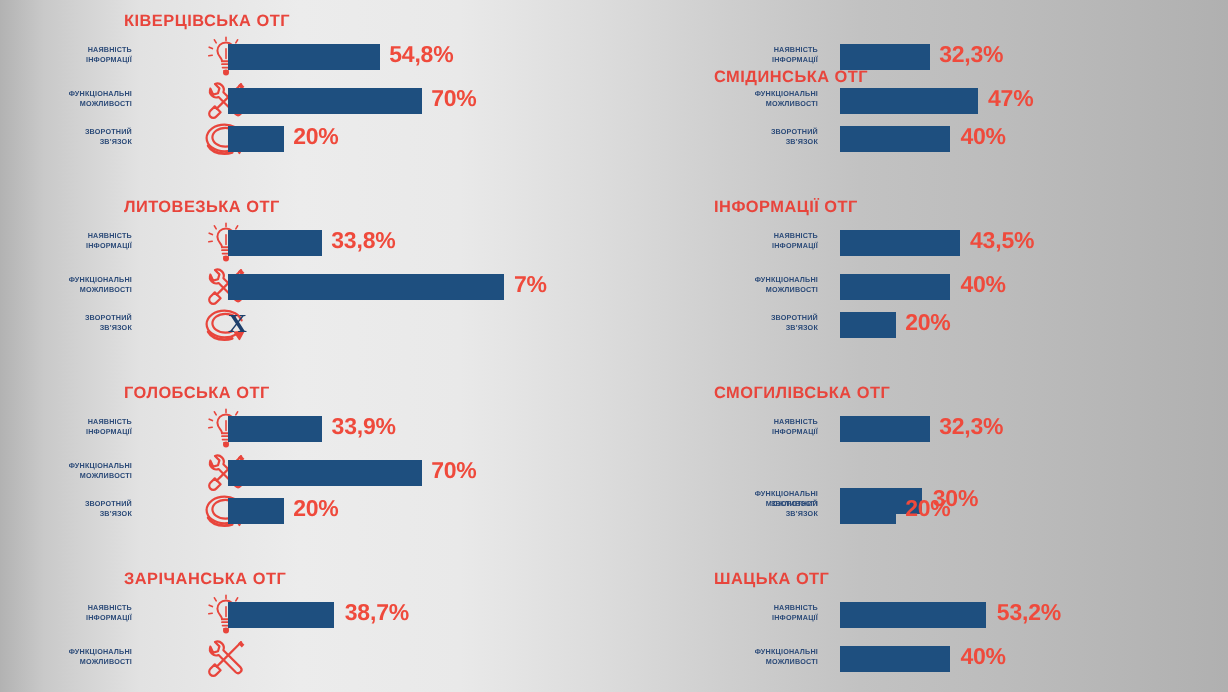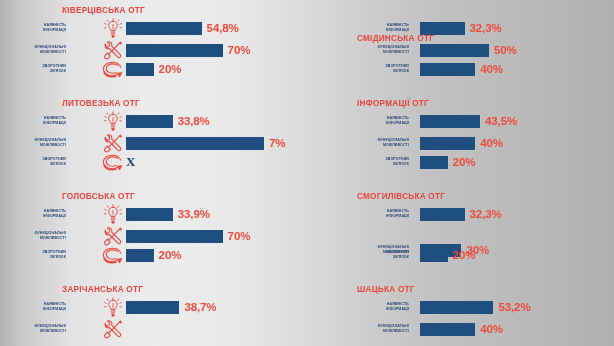--- a/index.html
+++ b/index.html
@@ -63,21 +63,21 @@
 
   .row-icon{
     position:absolute;
     top:1px;
     width:24px;height:21px;
   }
   .col-left .row-icon{left:101px;}
   .row-icon svg{display:block;width:24px;height:21px;}
 
   .bar-zone{position:absolute;top:0;height:22px;}
-  .col-left .bar-zone{left:126px;right:0;}
+  .col-left .bar-zone{left:114px;right:0;}
   .col-right .bar-zone{left:113px;right:0;}
 
   .bar{
     position:absolute;
     top:4.5px;
     left:0;
     height:13px;
     background:#1e4f7f;
   }
   .bar-value{
@@ -329,21 +329,21 @@
             <div class="bar-value" style="left: 49.574px;">32,3%</div>
           </div>
         </div>
         <div class="row" style="top: 39px;">
           <div class="row-label">
             <span>ФУНКЦІОНАЛЬНІ</span>
             <span>МОЖЛИВОСТІ</span>
           </div>
           <div class="bar-zone">
             <div class="bar" style="width: 69px; background: rgb(30, 79, 127);"></div>
-            <div class="bar-value" style="left: 74px;">50%</div>
+            <div class="bar-value" style="left: 74px;">47%</div>
           </div>
         </div>
         <div class="row" style="top: 58px;">
           <div class="row-label">
             <span>ЗВОРОТНИЙ</span>
             <span>ЗВ'ЯЗОК</span>
           </div>
           <div class="bar-zone">
             <div class="bar" style="width: 55.2px; background: rgb(30, 79, 127);"></div>
             <div class="bar-value" style="left: 60.2px;">40%</div>

